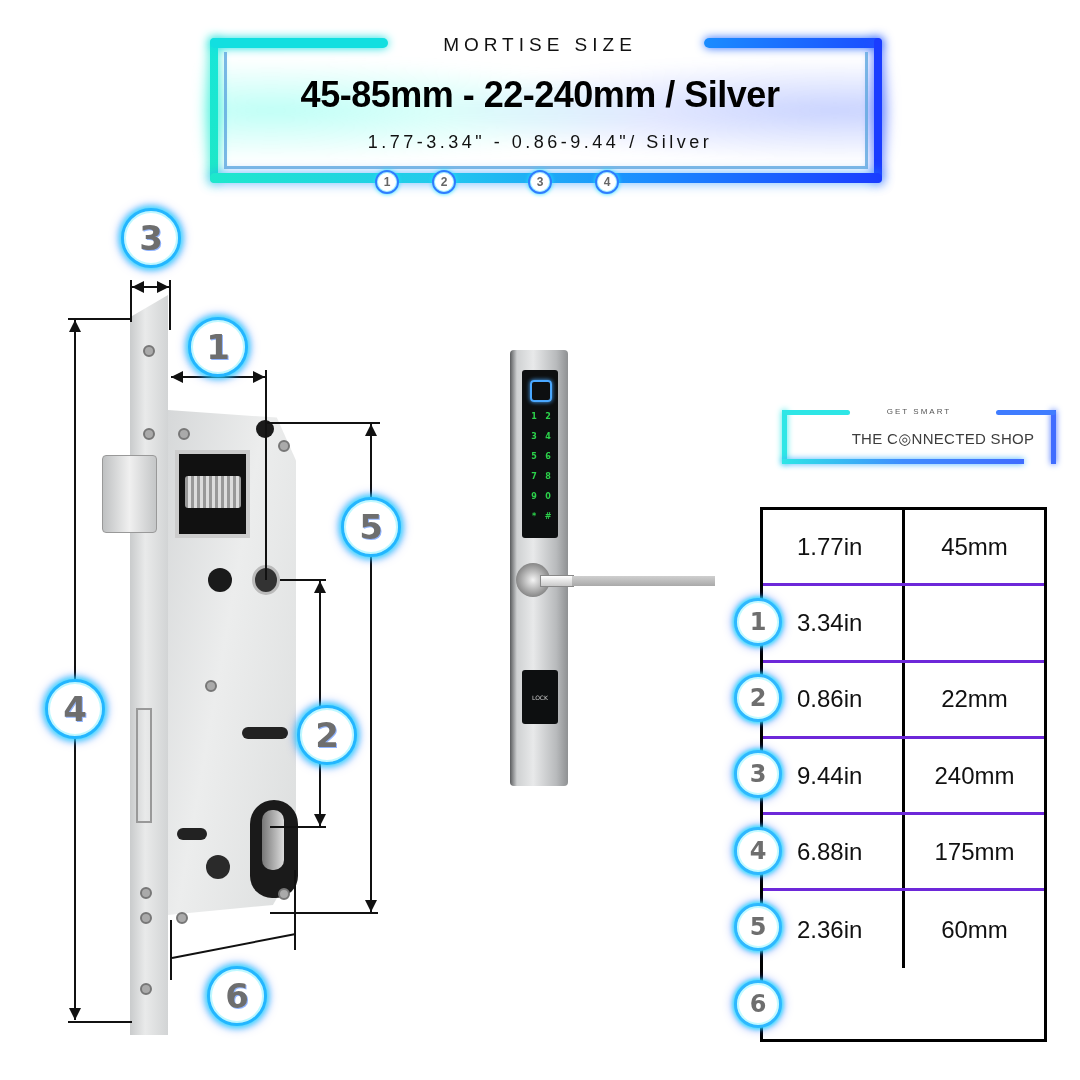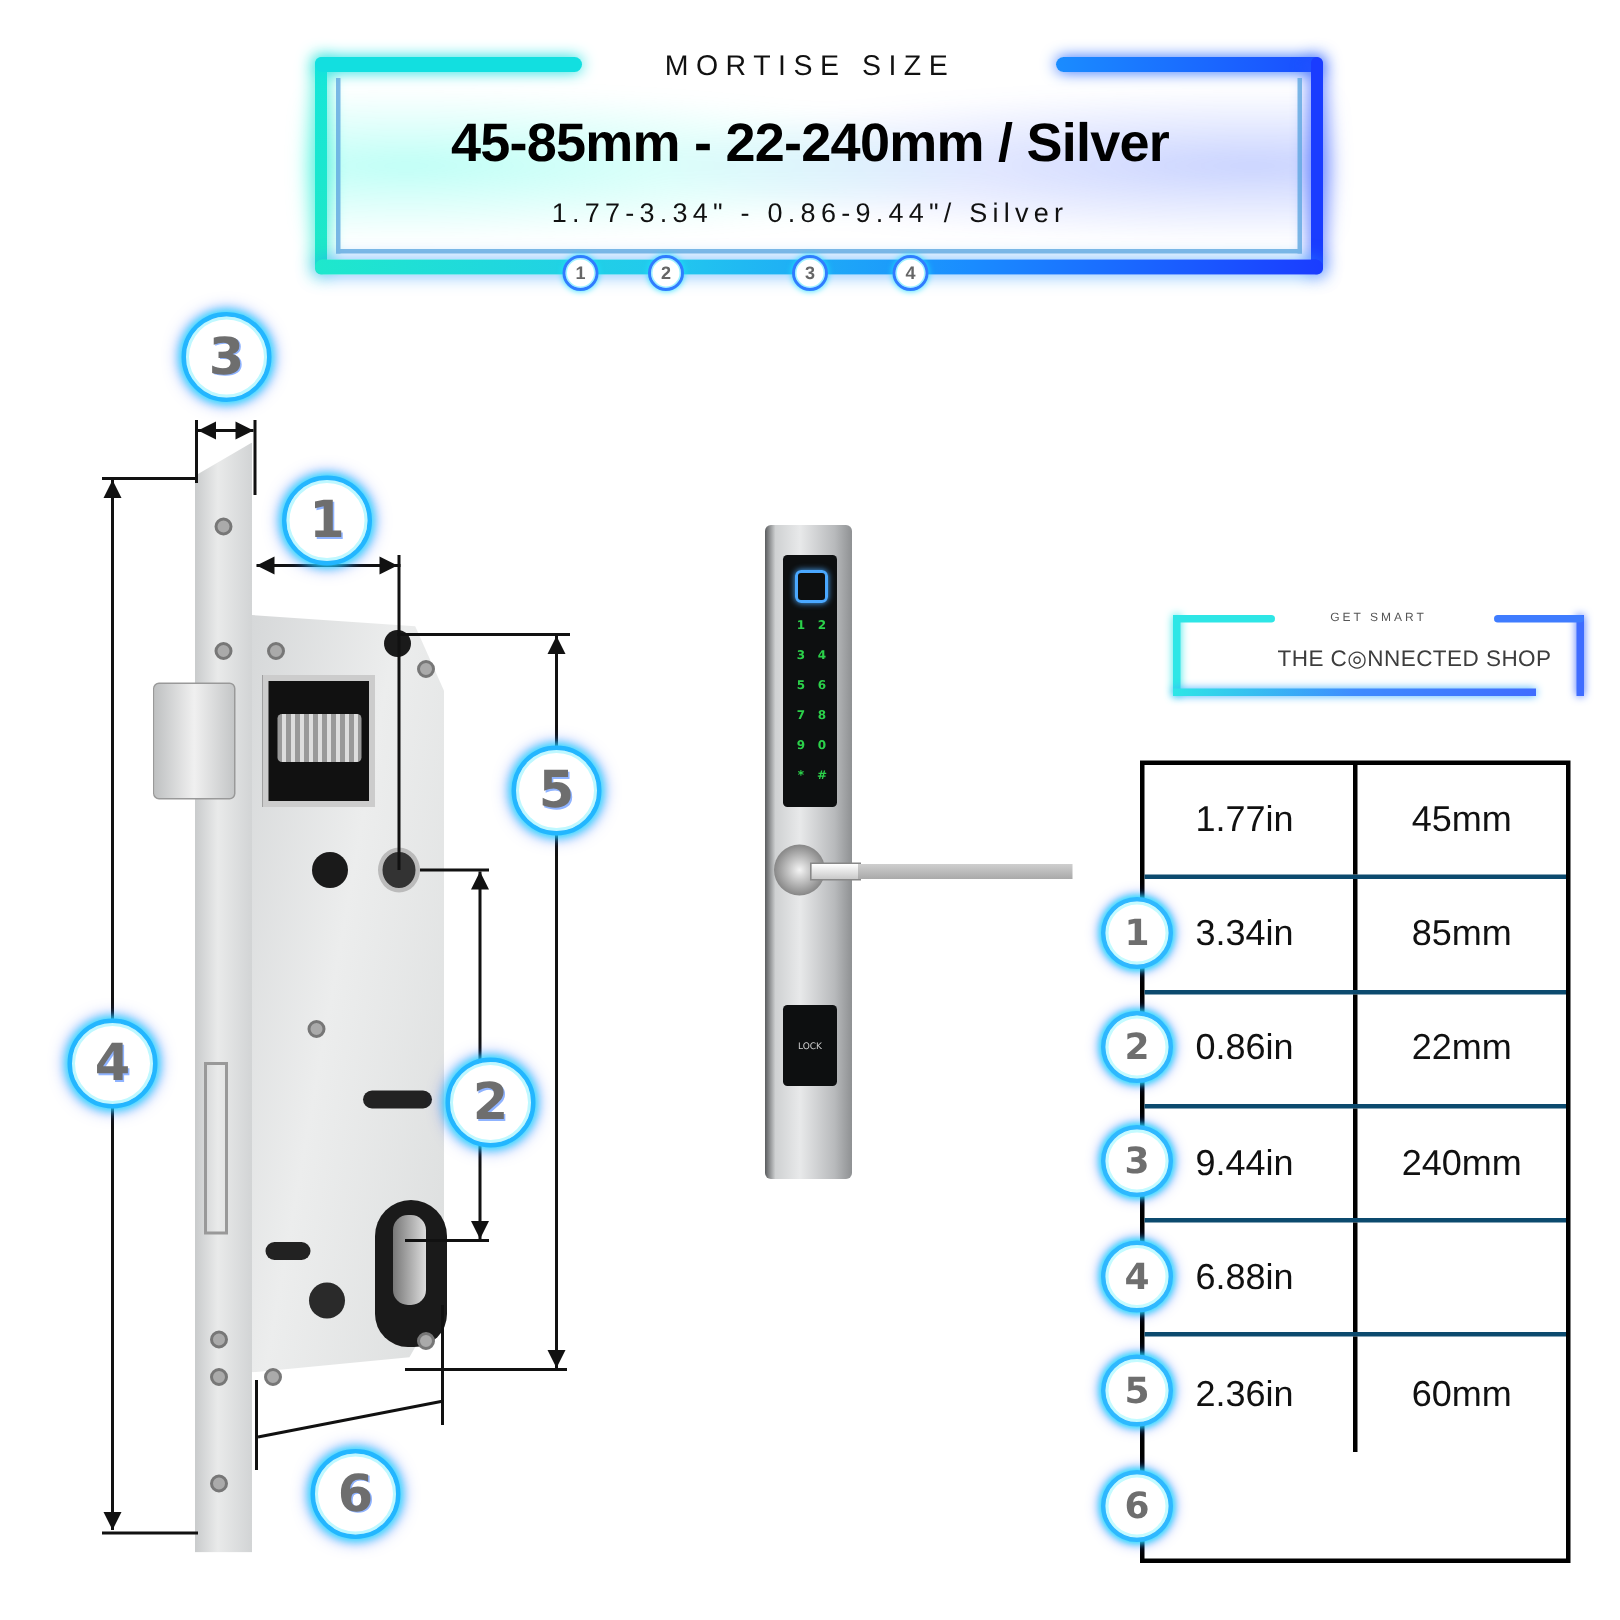--- a/index.html
+++ b/index.html
@@ -133,21 +133,21 @@
   
   .conv-table {
     position: absolute; left: 760px; top: 507px; width: 287px; height: 535px;
     border: 3px solid #000; border-collapse: collapse; background: #fff;
   }
   .conv-head {
     height: 77px; border-bottom: 3px solid #000;
     display:flex; align-items:center; justify-content:center;
     font-size: 24px; font-weight: 700; color: #000;
   }
-  .conv-row { display: flex; height: 76.3px; border-bottom: 3px solid #0c4a6e; }
+  .conv-row { display: flex; height: 76.3px; border-bottom: 3px solid #6d28d9; }
   .conv-row:last-child { border-bottom: none; }
   .conv-cell { display:flex; align-items:center; font-size: 24px; color: #111; }
   .conv-cell.in { width: 142px; border-right: 3px solid #000; padding-left: 34px; }
   .conv-cell.mm { flex: 1; justify-content: center; border-radius: 26px; }
   .tbadge {
     position:absolute; width:48px; height:48px; border-radius:50%; background:#fff;
     border: 3px solid #2eb8ff;
     box-shadow: 0 0 4px 1px #20e8ff, 0 0 8px 2px rgba(40,90,255,.5), inset 0 0 0 2px #c4fbff;
     display:flex; align-items:center; justify-content:center;
     font-size: 24px; font-weight: 700; color:#6e6e6e; font-family:"DejaVu Sans", sans-serif;
@@ -279,32 +279,32 @@
   <div class="logo-name">THE C◎NNECTED SHOP</div>
 </div>
 
 <div class="conv-table">
   <div class="conv-row">
     <div class="conv-cell in">1.77in</div>
     <div class="conv-cell mm">45mm</div>
   </div>
   <div class="conv-row">
     <div class="conv-cell in">3.34in</div>
-    <div class="conv-cell mm">85mm</div>
   </div>
   <div class="conv-row">
     <div class="conv-cell in">0.86in</div>
     <div class="conv-cell mm">22mm</div>
   </div>
   <div class="conv-row">
     <div class="conv-cell in">9.44in</div>
     <div class="conv-cell mm">240mm</div>
   </div>
   <div class="conv-row">
     <div class="conv-cell in">6.88in</div>
+    <div class="conv-cell mm">175mm</div>
   </div>
   <div class="conv-row">
     <div class="conv-cell in">2.36in</div>
     <div class="conv-cell mm">60mm</div>
   </div>
 </div>
 <div class="tbadge" style="left:734px; top:598px;">1</div>
 <div class="tbadge" style="left:734px; top:674px;">2</div>
 <div class="tbadge" style="left:734px; top:750px;">3</div>
 <div class="tbadge" style="left:734px; top:827px;">4</div>

